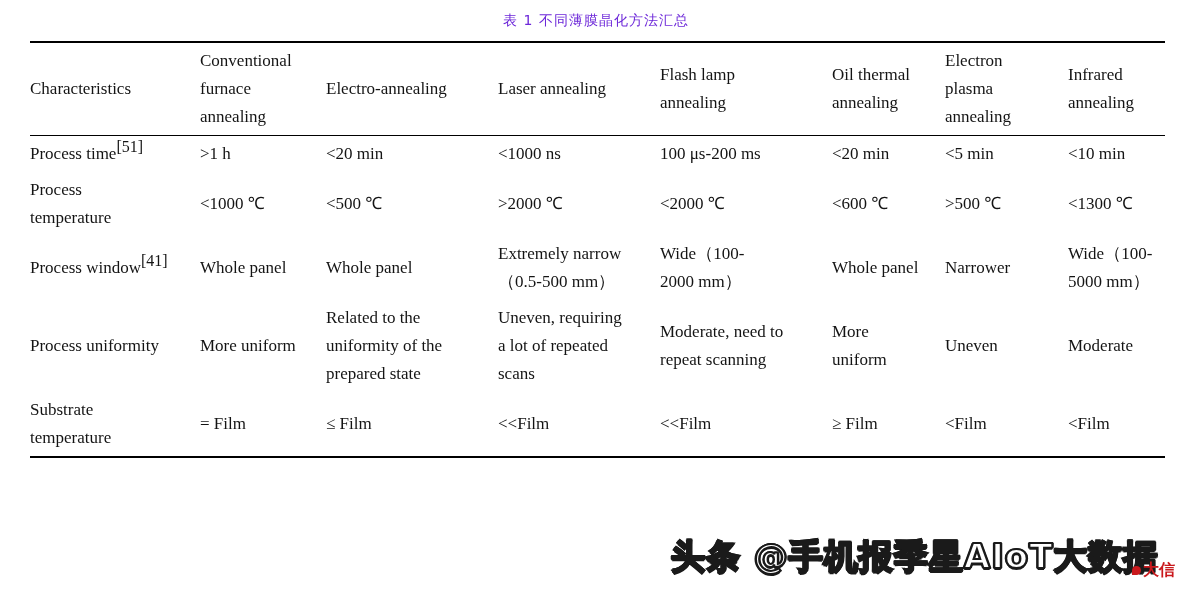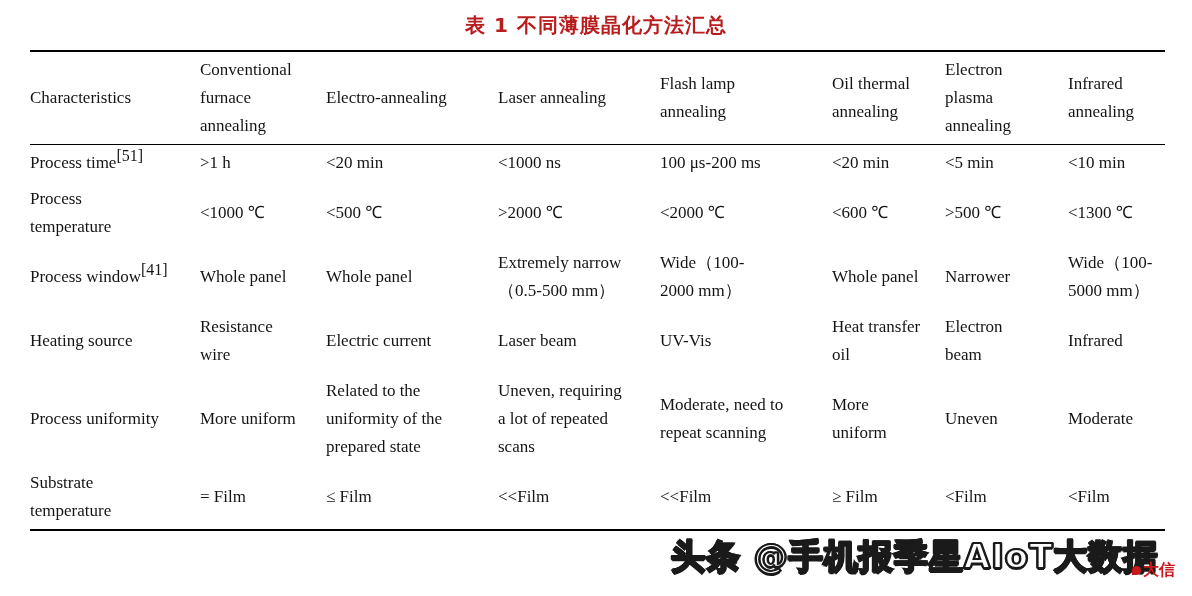--- a/index.html
+++ b/index.html
@@ -6,23 +6,23 @@
   body {
     width:1192px; height:596px;
     background:#ffffff;
     font-family:"Liberation Serif", serif;
     color:#141414;
     position:relative;
     overflow:hidden;
   }
   .titles { text-align:center; padding-top:12px; }
   .title-cn {
-    font-size:20px; font-weight:bold;
+    font-size:14px; font-weight:normal;
     font-family:"DejaVu Sans", sans-serif;
-    color:#b91c1c; letter-spacing:1px;
+    color:#6d28d9; letter-spacing:1px;
   }
   .title-en {
     margin-top:13px; font-size:17px;
     font-family:"DejaVu Sans", sans-serif;
     color:#4a4a4a; letter-spacing:0.6px;
   }
   table.main {
     border-collapse:collapse; table-layout:fixed;
     width:1135px; margin:11px 0 0 30px;
     border-top:2.5px solid #000;
@@ -125,33 +125,20 @@
       <td>Extremely narrow
 （0.5-500 mm）</td>
       <td>Wide（100-
 2000 mm）</td>
       <td>Whole panel</td>
       <td>Narrower</td>
       <td>Wide（100-
 5000 mm）</td>
     </tr>
     <tr>
-      <td><span>Heating source</span><sup></sup></td>
-      <td>Resistance
-wire</td>
-      <td>Electric current</td>
-      <td>Laser beam</td>
-      <td>UV-Vis</td>
-      <td>Heat transfer
-oil</td>
-      <td>Electron
-beam</td>
-      <td>Infrared</td>
-    </tr>
-    <tr>
       <td><span>Process uniformity</span><sup></sup></td>
       <td>More uniform</td>
       <td>Related to the
 uniformity of the
 prepared state</td>
       <td>Uneven, requiring
 a lot of repeated
 scans</td>
       <td>Moderate, need to
 repeat scanning</td>

